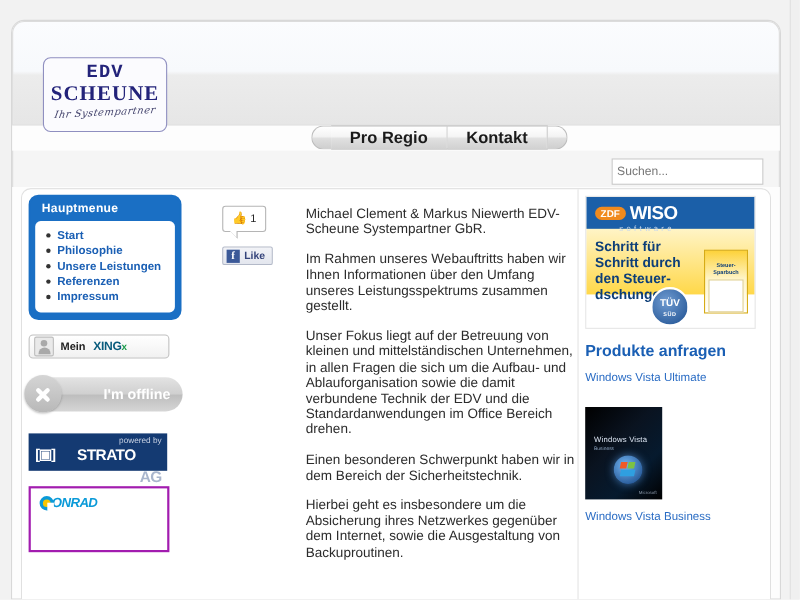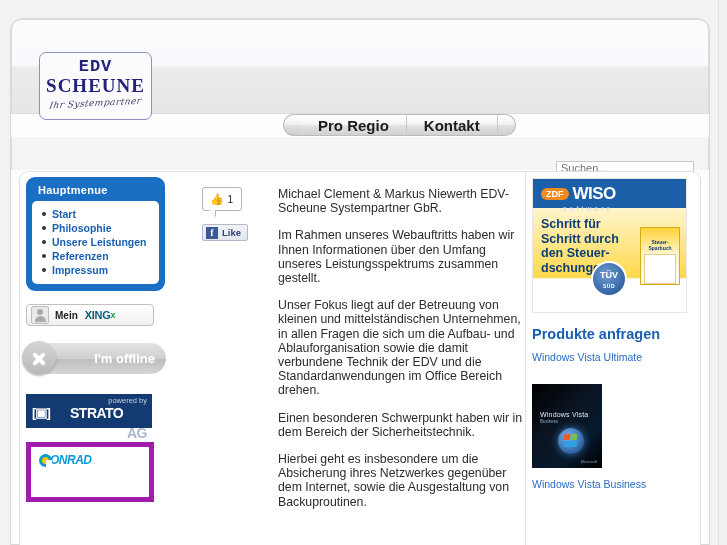--- a/index.html
+++ b/index.html
@@ -111,22 +111,22 @@
     position: absolute;
     left: 11px; top: 137px;
     width: 698px; height: 33px;
     background: #f5f5f5;
     border-left: 1px solid #dcdcdc;
     border-right: 1px solid #dcdcdc;
     box-sizing: border-box;
   }
   .search-input {
     position: absolute;
-    right: 14px; top: 24px;
-    width: 138px; height: 14px;
+    right: 14px; top: 7px;
+    width: 138px; height: 24px;
     border: 1px solid #c9c9c9;
     background: #fff;
     font-family: "Liberation Sans", sans-serif;
     font-size: 11px;
     color: #555;
     padding: 0 4px;
     box-sizing: border-box;
     outline: none;
   }
 
@@ -261,21 +261,21 @@
     font-size: 14px; font-weight: bold; color: #ffffff; letter-spacing: -.5px;
   }
   .strato-ag {
     position: absolute; left: 101px; top: 11px;
     font-size: 14px; font-weight: bold; color: #a9b6cd; letter-spacing: -.5px; margin-top: 20px;
   }
 
   .conrad-box {
     margin-top: 14px;
     width: 128px; height: 60px;
-    border: 5px solid #a21caf;
+    border: 2px solid #a21caf;
     background: #ffffff;
     box-sizing: border-box;
     padding: 6px 0 0 8px;
   }
   .conrad-logo { display: flex; align-items: center; }
   .conrad-c {
     width: 13px; height: 13px; border-radius: 50%;
     background: #f7c600;
     border: 3px solid #0a9ad8;
     box-sizing: border-box;
@@ -348,21 +348,21 @@
   .body-text p { margin: 0 0 13px 0; }
 
   
   .col-right { position: absolute; left: 512px; top: 6px; width: 170px; }
   .divider {
     position: absolute; left: 505px; top: 0; bottom: 0;
     width: 1px; background: #e4e4e4;
   }
 
   .wiso {
-    width: 155px; height: 135px;
+    width: 155px; height: 121px;
     position: relative;
     overflow: hidden;
     background: linear-gradient(to bottom,#ffffff 0%,#ffffff 20%,#fff6cf 21%,#ffd84a 74%,#ffffff 75%,#ffffff 100%);
     border: 1px solid #e6e6e6;
     box-sizing: border-box;
   }
   .wiso-top {
     position: absolute; left:0; top:0; width:100%; height:29px;
     background:#1b5fa8; display:flex; align-items:center; padding-left:8px;
     box-sizing:border-box; gap:4px;

